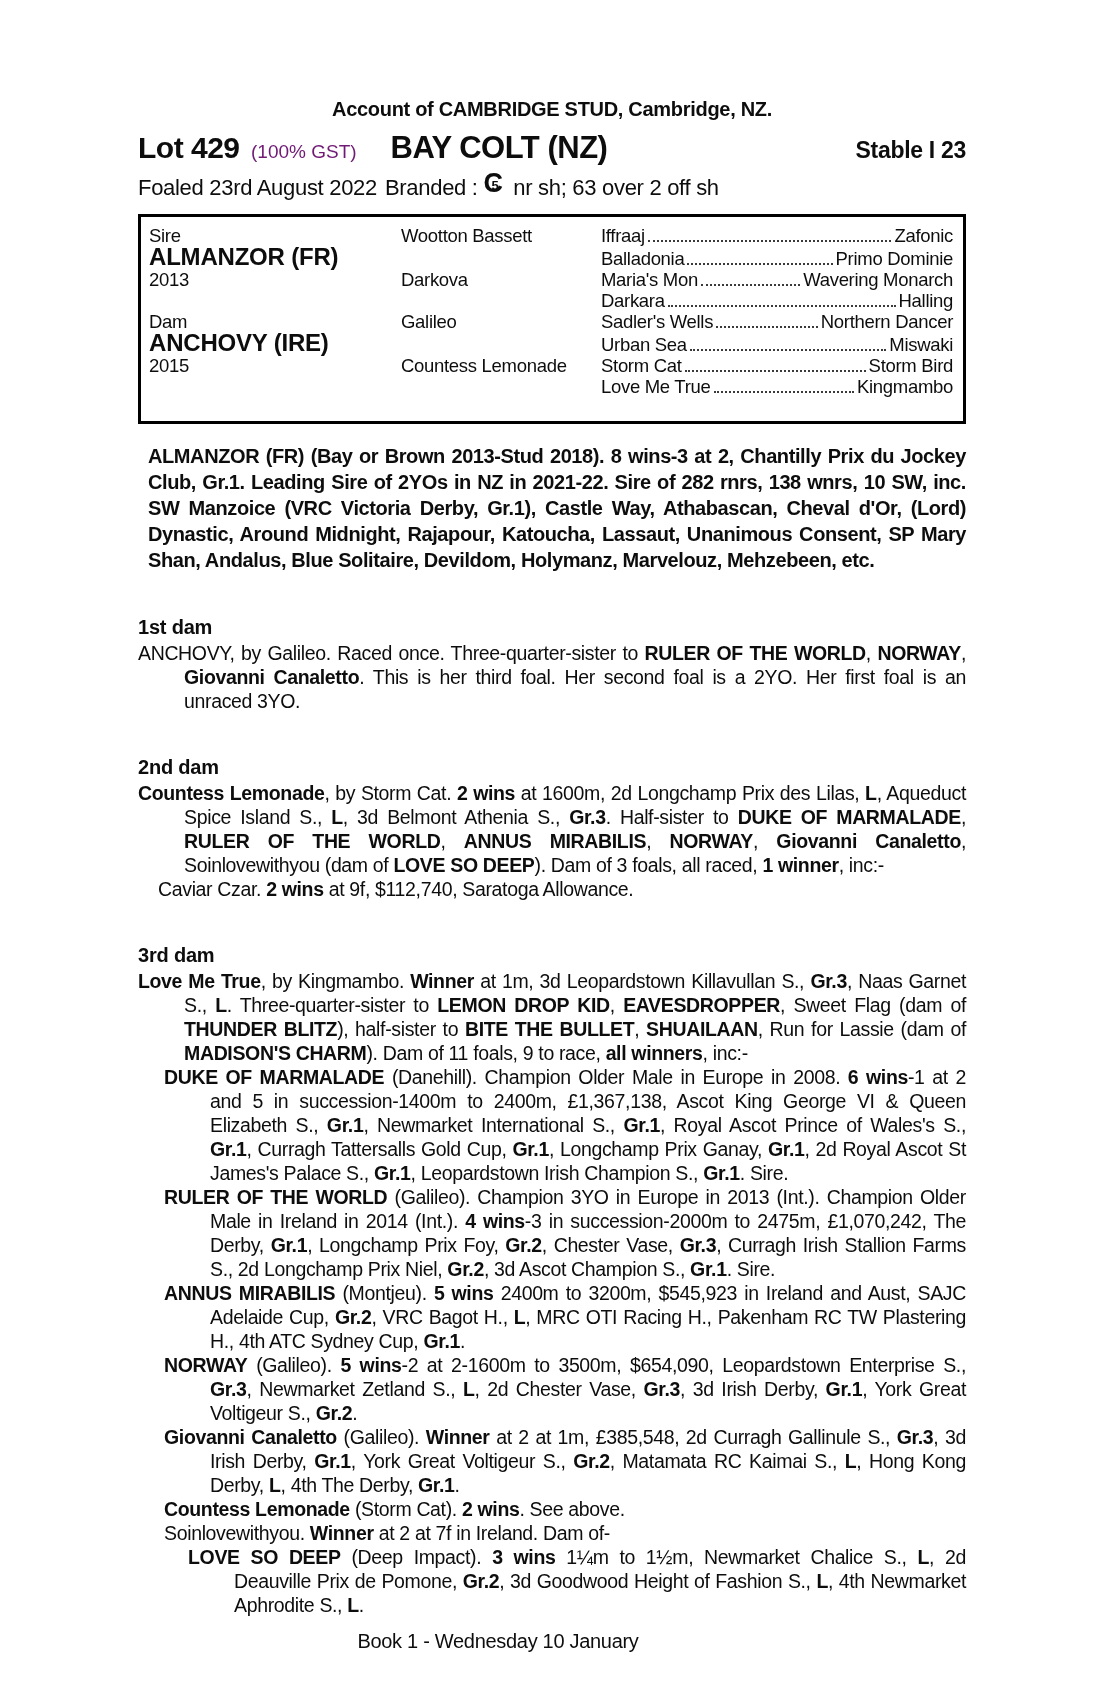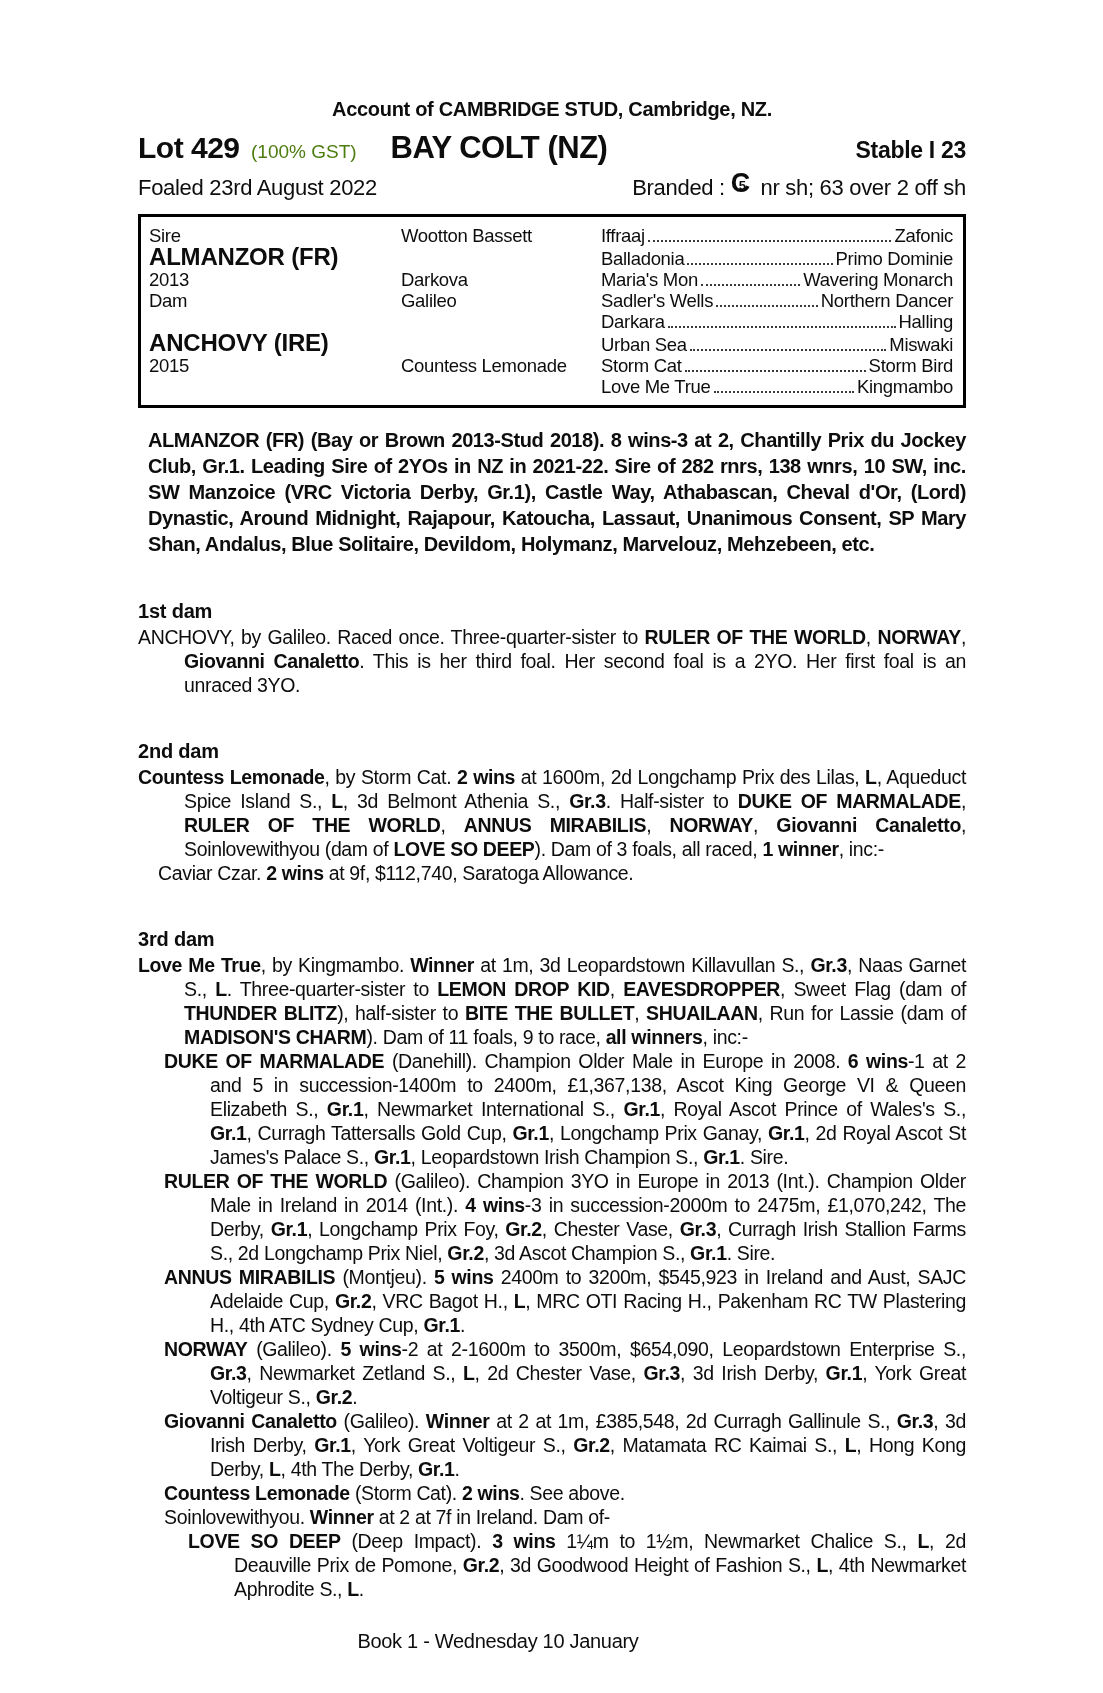--- a/index.html
+++ b/index.html
@@ -24,42 +24,42 @@
     letter-spacing: -0.3px;
   }
   .lot-row {
     margin-top: 9px;
     display: grid;
     grid-template-columns: auto 1fr auto;
     align-items: baseline;
   }
   .lot-left { white-space: nowrap; }
   .lot-label { font-weight: bold; font-size: 30px; letter-spacing: -0.5px; }
-  .gst { font-size: 19px; color: #4d7c0f; margin-left: 7px; }
+  .gst { font-size: 19px; color: #701a75; margin-left: 7px; }
   .colt-title {
     font-weight: bold; font-size: 31px; letter-spacing: -0.5px;
     padding-left: 34px; white-space: nowrap;
   }
   .stable { font-weight: bold; font-size: 23px; letter-spacing: -0.3px; }
   .foaled-row {
     margin-top: 6px;
     display: flex;
-    justify-content: space-between;
     align-items: baseline;
     font-size: 22px;
     letter-spacing: -0.3px;
+    gap: 8px;
   }
   .brand-wrap { position: relative; display: inline-block; width: 24px; height: 26px; vertical-align: -3px; }
   .brand-c { position: absolute; left: 0; top: -4px; font-size: 27px; font-weight: bold; }
   .brand-5 { position: absolute; left: 8px; top: 6px; font-size: 13px; font-weight: bold; }
   
   .ped {
     margin-top: 13px;
     border: 3px solid #000;
-    padding: 8px 10px 8px 8px;
+    padding: 8px 10px 24px 8px;
   }
   .ped-row {
     display: grid;
     grid-template-columns: 252px 200px 1fr;
     align-items: baseline;
     line-height: 21px;
     min-height: 21px;
   }
   .ped-c1, .ped-c2 { font-size: 18.5px; letter-spacing: -0.3px; white-space: nowrap; }
   .ped-c1.bold { font-weight: bold; font-size: 24px; letter-spacing: -0.2px; }
@@ -150,35 +150,35 @@
         <div class="ped-row">
           <div class="ped-c1">2013</div>
           <div class="ped-c2">Darkova</div>
           <div class="ped-c3">
             <span class="ped-name">Maria's Mon</span>
             <span class="dots"></span>
             <span class="ped-par">Wavering Monarch</span>
           </div>
         </div>
         <div class="ped-row">
+          <div class="ped-c1"></div>
+          <div class="ped-c2"></div>
+          <div class="ped-c3">
+            <span class="ped-name">Darkara</span>
+            <span class="dots"></span>
+            <span class="ped-par">Halling</span>
+          </div>
+        </div>
+        <div class="ped-row">
           <div class="ped-c1">Dam</div>
           <div class="ped-c2">Galileo</div>
           <div class="ped-c3">
             <span class="ped-name">Sadler's Wells</span>
             <span class="dots"></span>
             <span class="ped-par">Northern Dancer</span>
-          </div>
-        </div>
-        <div class="ped-row">
-          <div class="ped-c1"></div>
-          <div class="ped-c2"></div>
-          <div class="ped-c3">
-            <span class="ped-name">Darkara</span>
-            <span class="dots"></span>
-            <span class="ped-par">Halling</span>
           </div>
         </div>
         <div class="ped-row">
           <div class="ped-c1 bold">ANCHOVY (IRE)</div>
           <div class="ped-c2"></div>
           <div class="ped-c3">
             <span class="ped-name">Urban Sea</span>
             <span class="dots"></span>
             <span class="ped-par">Miswaki</span>
           </div>

